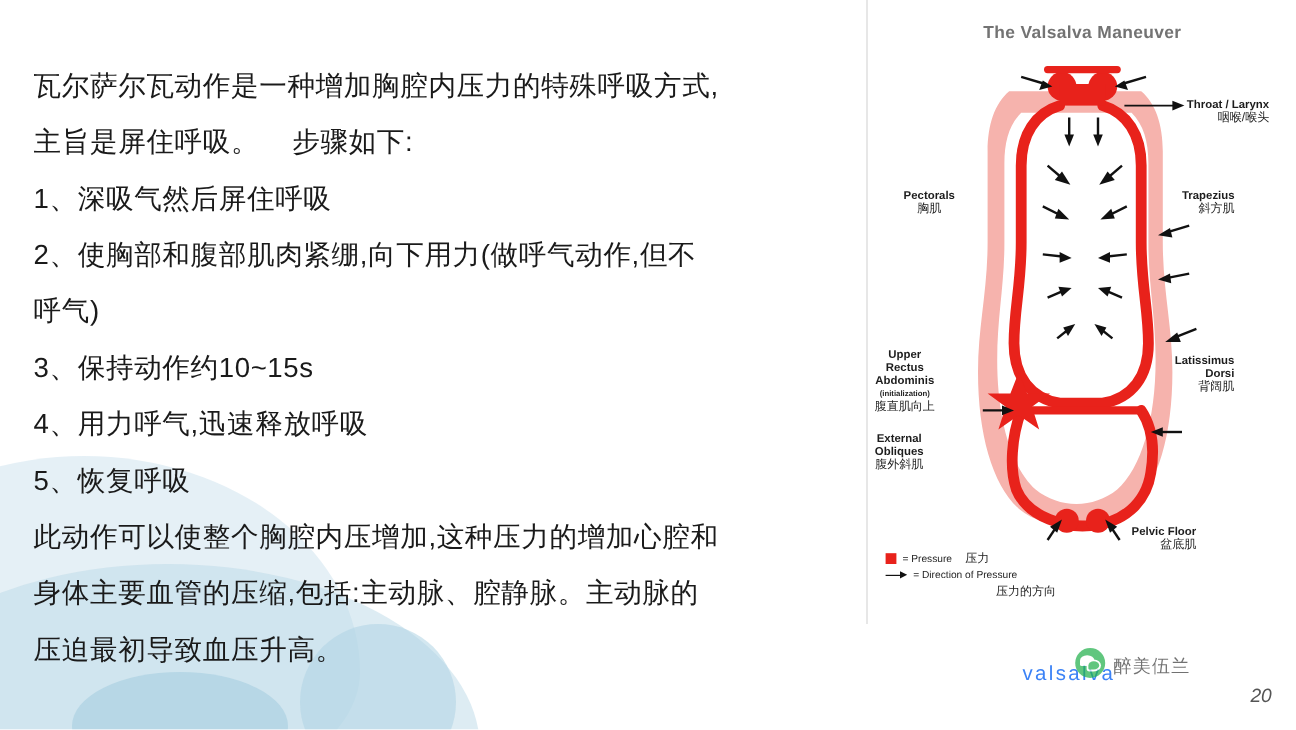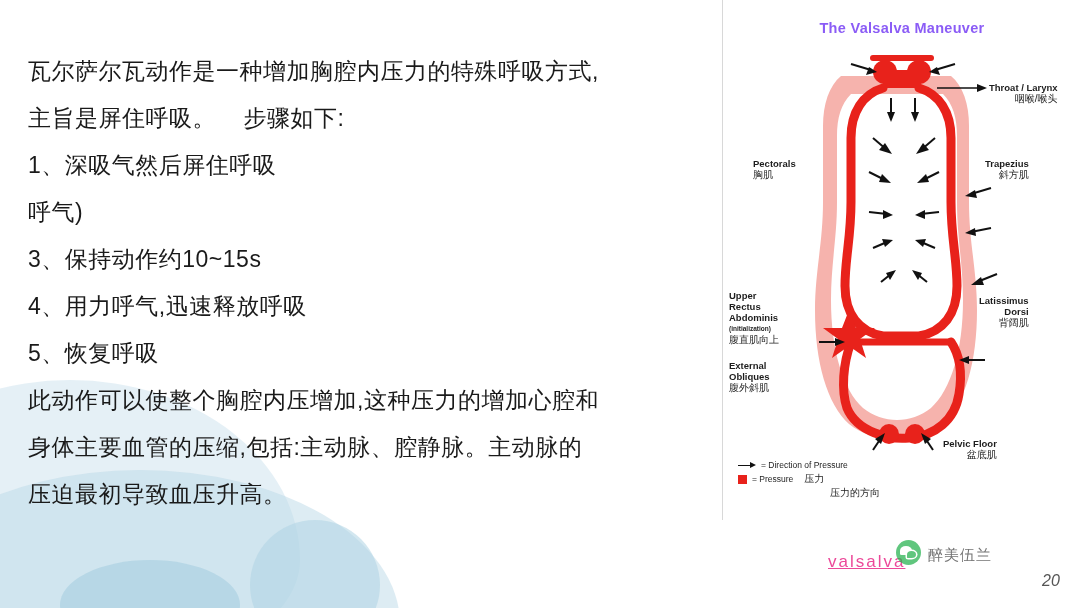--- a/index.html
+++ b/index.html
@@ -84,21 +84,21 @@
     background: #ffffff;
   }
   .fig-title {
     position: absolute;
     left: 0;
     top: 20px;
     width: 100%;
     text-align: center;
     font-size: 14.5px;
     font-weight: bold;
-    color: #8b5cf6;
+    color: #737373;
     letter-spacing: .3px;
   }
   .fig-canvas {
     position: absolute;
     left: 0;
     top: 42px;
     width: 358px;
     height: 420px;
   }
 
@@ -115,21 +115,21 @@
     font-size: 10px;
     color: #1d1d1d;
   }
   .lbl .sm {
     display: block;
     font-weight: bold;
     font-size: 6.5px;
     color: #1d1d1d;
   }
   .lbl.right { text-align: right; }
-  .lbl.left  { text-align: left; }
+  .lbl.left  { text-align: center; }
 
   
   .legend {
     position: absolute;
     left: 738px;
     top: 458px;
     width: 230px;
     font-size: 8.5px;
     color: #1d1d1d;
   }
@@ -173,26 +173,25 @@
   .legend-cn2 {
     position: absolute;
     left: 92px;
     top: 28px;
     font-size: 10px;
   }
 
   
   .footer-text {
     position: absolute;
-    left: 828px;
+    left: 852px;
     top: 552px;
     font-size: 17px;
-    color: #ec4899;
+    color: #3b82f6;
     letter-spacing: 2px;
-    text-decoration: underline;
   }
   .wm {
     position: absolute;
     left: 896px;
     top: 540px;
     display: flex;
     align-items: flex-end;
     gap: 7px;
     opacity: .72;
   }
@@ -242,20 +241,21 @@
 
   <div class="blob blob-a"></div>
   <div class="blob blob-b"></div>
   <div class="blob blob-c"></div>
   <div class="blob blob-d"></div>
 
   <div class="body-text">
     <p>瓦尔萨尔瓦动作是一种增加胸腔内压力的特殊呼吸方式,</p>
     <p>主旨是屏住呼吸。    步骤如下:</p>
     <p>1、深吸气然后屏住呼吸</p>
+    <p>2、使胸部和腹部肌肉紧绷,向下用力(做呼气动作,但不</p>
     <p>呼气)</p>
     <p>3、保持动作约10~15s</p>
     <p>4、用力呼气,迅速释放呼吸</p>
     <p>5、恢复呼吸</p>
     <p>此动作可以使整个胸腔内压增加,这种压力的增加心腔和</p>
     <p>身体主要血管的压缩,包括:主动脉、腔静脉。主动脉的</p>
     <p>压迫最初导致血压升高。</p>
   </div>
 
   <div class="figure-panel">
@@ -382,27 +382,27 @@
     </div>
 
     <div class="lbl right" style="left: 220px; top: 438px;">
       <span>Pelvic Floor</span>
       <span class="cn">盆底肌</span>
     </div>
   </div>
 
   <div class="legend">
     <div class="legend-row">
-      <span class="legend-arrow"></span>
-      <span>= Direction of Pressure</span>
-    </div>
-    <div class="legend-row">
       <span class="legend-swatch"></span>
       <span>= Pressure</span>
       <span class="legend-cn">压力</span>
+    </div>
+    <div class="legend-row">
+      <span class="legend-arrow"></span>
+      <span>= Direction of Pressure</span>
     </div>
     <div class="legend-cn2">压力的方向</div>
   </div>
 
   <div class="footer-text">valsalva</div>
 
   <div class="wm">
     <span class="wm-logo"></span>
     <span class="wm-name">醉美伍兰</span>
   </div>

